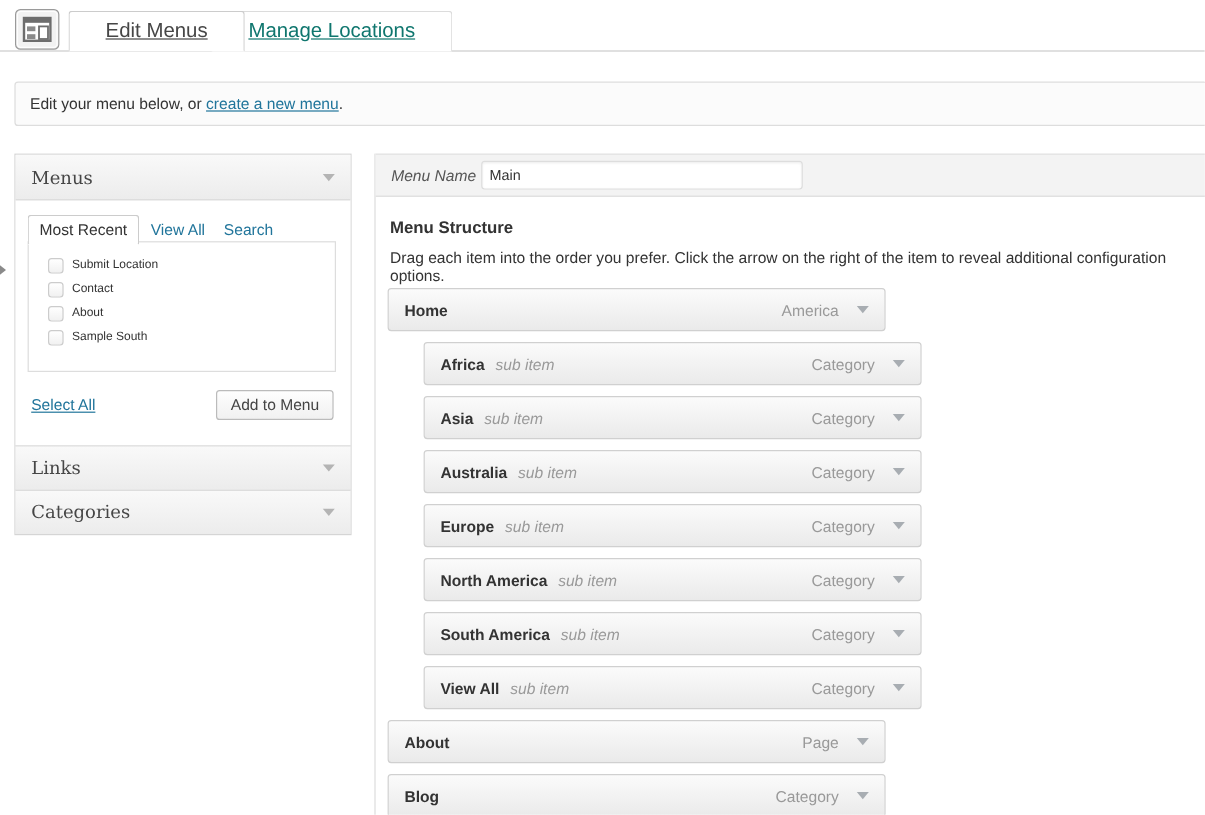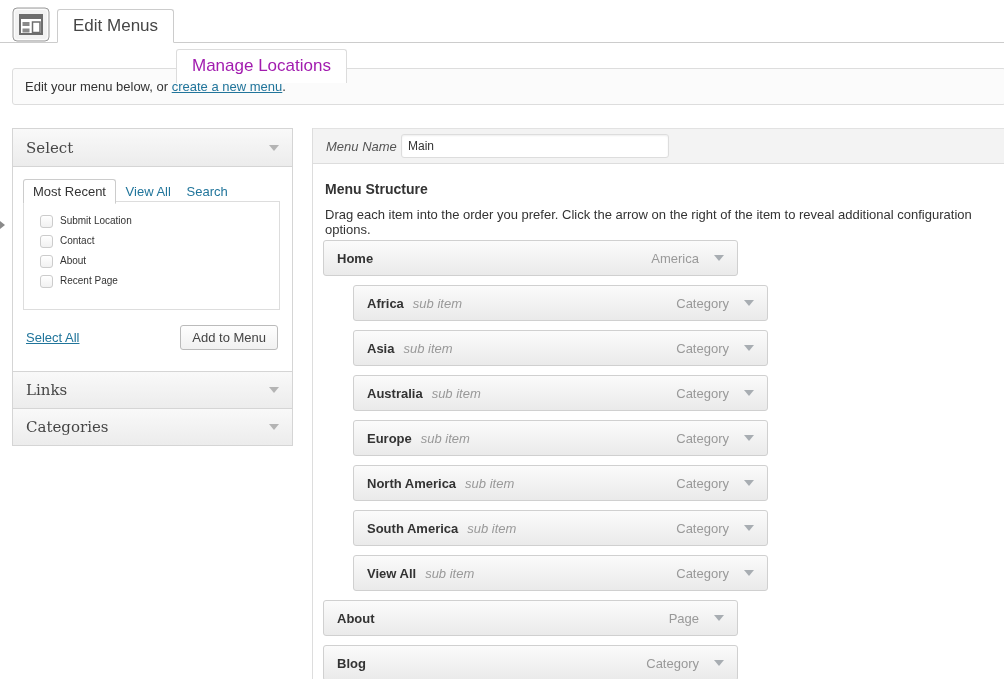--- a/index.html
+++ b/index.html
@@ -7,24 +7,24 @@
   }
   *{box-sizing:border-box;}
   html,body{margin:0;padding:0;}
   body{
     width:1004px;height:679px;overflow:hidden;position:relative;background:#fff;
     font-family:"Liberation Sans",sans-serif;color:var(--text);font-size:13px;
   }
   
   .screen-icon{position:absolute;left:12px;top:7px;width:38px;height:36px;}
   .tabline{position:absolute;left:0;right:0;top:42px;height:1px;background:#ccc;}
-  .nav-tab{position:absolute;top:9px;height:34px;line-height:32px;padding:0 15px;
-    font-size:17px;border:1px solid #ccc;border-radius:3px 3px 0 0;background:#fff;z-index:2;}
+  .nav-tab{position:absolute;top:9px;height:34px;line-height:32px;padding:0 30px;
+    font-size:17px;border:1px solid #ccc;border-radius:3px 3px 0 0;background:#fff;z-index:2;text-decoration:underline;}
   .nav-tab.active{left:57px;color:#464646;border-bottom:1px solid #fff;}
-  .nav-tab.inactive{left:176px;color:#a21caf;border-color:#dcdcdc;border-bottom:none;z-index:1;margin-top:40px;}
+  .nav-tab.inactive{left:176px;color:#0f766e;border-color:#dcdcdc;border-bottom:none;z-index:1;}
   
   .notice{position:absolute;left:12px;top:68px;width:994px;height:37px;background:#fbfbfb;
     border:1px solid #ddd;border-radius:3px;line-height:35px;padding-left:12px;color:#333;}
   .notice a{color:var(--link);text-decoration:underline;cursor:pointer;}
   
   .sidebar{position:absolute;left:12px;top:128px;width:281px;border:1px solid var(--border);background:#fff;}
   .acc-header{height:37px;display:flex;align-items:center;justify-content:space-between;
     padding:0 13px;background:linear-gradient(#f9f9f9,#ececec);
     font-family:"DejaVu Serif",serif;font-size:15px;color:#464646;cursor:pointer;}
   .acc-header + .acc-header,.acc-body + .acc-header{border-top:1px solid var(--border);}
@@ -87,21 +87,21 @@
 <div class="nav-tab inactive">Manage Locations</div>
 
 <div class="edge-arrow"></div>
 
 <div class="notice">
   <span>Edit your menu below, or </span><a>create a new menu</a><span>.</span>
 </div>
 
 <div class="sidebar">
   <div class="acc-header">
-    <span>Select</span>
+    <span>Menus</span>
     <span class="tri-down"></span>
   </div>
   <div class="acc-body">
     <div class="pages-tabs">
       <span class="subtab active">Most Recent</span>
       <span class="subtab link">View All</span>
       <span class="subtab link">Search</span>
     </div>
     <div class="pages-box">
         <label class="check-item">
@@ -111,21 +111,21 @@
         <label class="check-item">
           <span class="cb"></span>
           <span class="cb-label">Contact</span>
         </label>
         <label class="check-item">
           <span class="cb"></span>
           <span class="cb-label">About</span>
         </label>
         <label class="check-item">
           <span class="cb"></span>
-          <span class="cb-label">Recent Page</span>
+          <span class="cb-label">Sample South</span>
         </label>
       </div>
     <div class="pages-actions">
       <span class="select-all">Select All</span>
       <button class="btn">Add to Menu</button>
     </div>
   </div>
   <div class="acc-header">
     <span>Links</span>
     <span class="tri-down"></span>

